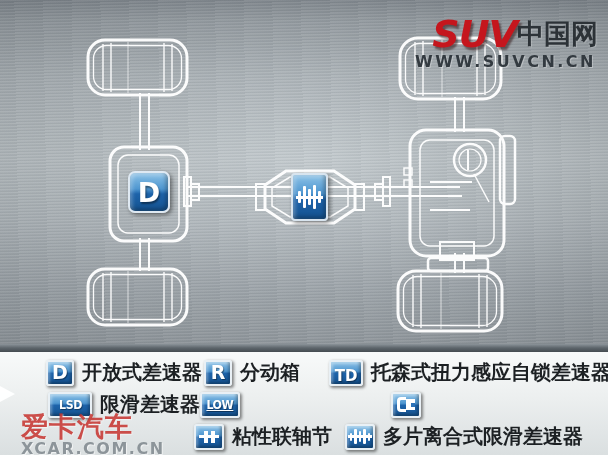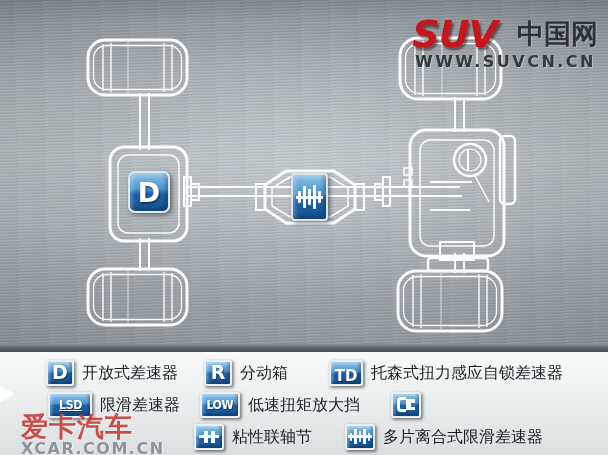--- a/index.html
+++ b/index.html
@@ -30,31 +30,31 @@
   .legend-band{
     position:absolute;left:0;top:352px;width:608px;height:103px;
     background:linear-gradient(180deg,#f8fafa 0%,#ecefef 45%,#e2e6e7 75%,#dadfe0 100%);
   }
   .edge-arrow{
     position:absolute;left:0;top:386px;width:0;height:0;
     border-top:8px solid transparent;border-bottom:8px solid transparent;
     border-left:15px solid rgba(255,255,255,.95);
   }
   .legend-item{position:absolute;display:flex;align-items:center;gap:8px;height:27px;}
-  .llabel{font-size:16px;line-height:27px;font-weight:400;color:#1c2023;white-space:nowrap;}
+  .llabel{font-size:20px;line-height:27px;font-weight:700;color:#1c2023;white-space:nowrap;}
   
   .badge{
     position:relative;height:26px;border-radius:3px;flex:0 0 auto;
     display:flex;align-items:center;justify-content:center;
     background:linear-gradient(180deg,#8cc2e7 0%,#4e96d0 42%,#1d63aa 52%,#14528f 100%);
     border:2px solid #e9f0f5;box-sizing:border-box;
     box-shadow:inset -2px -2px 3px rgba(0,0,0,.25),inset 2px 2px 3px rgba(255,255,255,.35),1.5px 1.5px 3px rgba(0,0,0,.45);
     color:#fff;
   }
-  .w28{width:28px;} .w34{width:34px;align-items:flex-end;} .w40{width:40px;} .w44{width:44px;text-decoration:underline;} .w30{width:30px;}
+  .w28{width:28px;} .w34{width:34px;align-items:flex-end;} .w40{width:40px;text-decoration:underline;} .w44{width:44px;} .w30{width:30px;}
   .bl{font-weight:bold;font-size:19px;line-height:1;text-shadow:1px 1px 1px rgba(0,0,0,.4);font-style:normal;}
   .bl.mid{font-size:15px;}
   .bl.cond{font-size:13px;transform:scaleX(.85);letter-spacing:-.5px;}
   
   .diff-badge{
     position:absolute;left:128px;top:171px;width:42px;height:42px;border-radius:7px;
     display:flex;align-items:center;justify-content:center;
     background:linear-gradient(180deg,#8cc2e7 0%,#4e96d0 42%,#1d63aa 55%,#14528f 100%);
     border:2px solid #dfe9f2;box-sizing:border-box;
     box-shadow:inset -2px -2px 4px rgba(0,0,0,.3),inset 2px 2px 4px rgba(255,255,255,.35),2px 2px 4px rgba(0,0,0,.45);
@@ -77,21 +77,21 @@
   .icon-visc .h{position:absolute;left:0;top:6.5px;width:20px;height:3px;background:#fff;}
   .icon-visc .v1{position:absolute;left:5px;top:2px;width:3.5px;height:12px;background:#fff;}
   .icon-visc .v2{position:absolute;left:12px;top:2px;width:3.5px;height:12px;background:#fff;}
   .icon-dog{position:relative;width:19px;height:17px;display:inline-block;}
   .icon-dog .jl{position:absolute;left:0;top:1px;width:9px;height:15px;border:3px solid #fff;border-right:none;border-radius:4px 0 0 4px;box-sizing:border-box;}
   .icon-dog .jr{position:absolute;right:1px;top:3px;width:9px;height:11px;background:#fff;}
   .icon-dog .jn{position:absolute;right:1px;top:6.5px;width:4px;height:4px;background:#2b72b8;}
   
   .suv-logo{position:absolute;right:10px;top:12px;text-align:right;white-space:nowrap;}
   .suv-brand{font-size:38px;font-weight:bold;font-style:italic;color:#c5161d;letter-spacing:-1px;text-shadow:2px 3px 2px rgba(40,10,10,.5);vertical-align:middle;}
-  .suv-cn{font-size:27px;font-weight:bold;color:#2c3237;margin-left:20px;text-shadow:1px 1px 1px rgba(255,255,255,.25);vertical-align:middle;}
+  .suv-cn{font-size:27px;font-weight:bold;color:#2c3237;margin-left:0;text-shadow:1px 1px 1px rgba(255,255,255,.25);vertical-align:middle;}
   .suv-url{position:absolute;right:12px;top:52px;font-size:16px;font-weight:bold;letter-spacing:2.5px;color:#333a40;text-transform:uppercase;text-shadow:1px 1px 0 rgba(255,255,255,.3);white-space:nowrap;padding-left:36px;}
   .xcar-wm{position:absolute;left:21px;top:413px;line-height:1;}
   .xcar-cn{font-size:27px;font-weight:bold;color:rgba(196,48,43,.85);letter-spacing:1px;text-shadow:1px 1px 1px rgba(255,255,255,.55);}
   .xcar-en{font-size:16px;font-weight:bold;color:rgba(135,143,149,.95);letter-spacing:1.5px;margin-top:1px;text-shadow:1px 1px 0 rgba(255,255,255,.6);}
   svg{position:absolute;left:0;top:0;}
 </style>
 </head>
 <body>
 
 <div id="stage">
@@ -244,21 +244,20 @@
   <div class="legend-item" style="left:48px;top:391px">
     <span class="badge w44">
         <b class="bl cond">LSD</b>
       </span>
     <span class="llabel">限滑差速器</span>
   </div>
   <div class="legend-item" style="left:200px;top:391px">
     <span class="badge w40">
         <b class="bl cond">LOW</b>
       </span>
-    <span class="llabel">低速扭矩放大挡</span>
   </div>
   <div class="legend-item" style="left:391px;top:391px">
     <span class="badge w30">
       <span class="icon-dog">
           <i class="jl"></i>
           <i class="jr"></i>
           <i class="jn"></i>
         </span>
     </span>
   </div>

